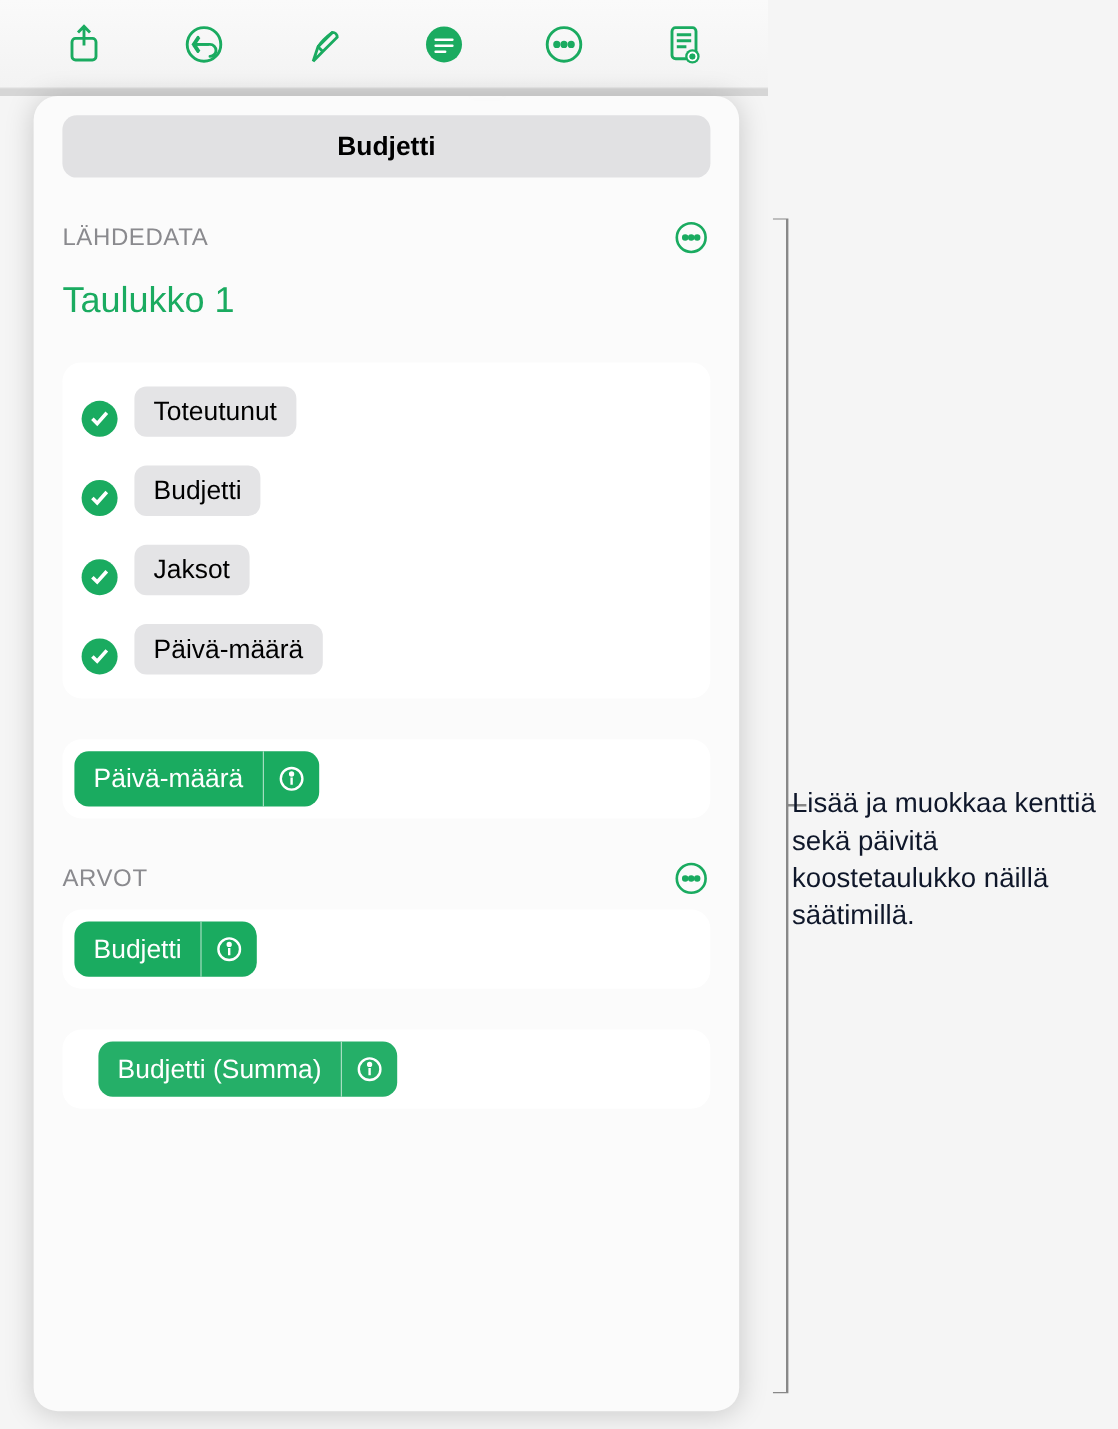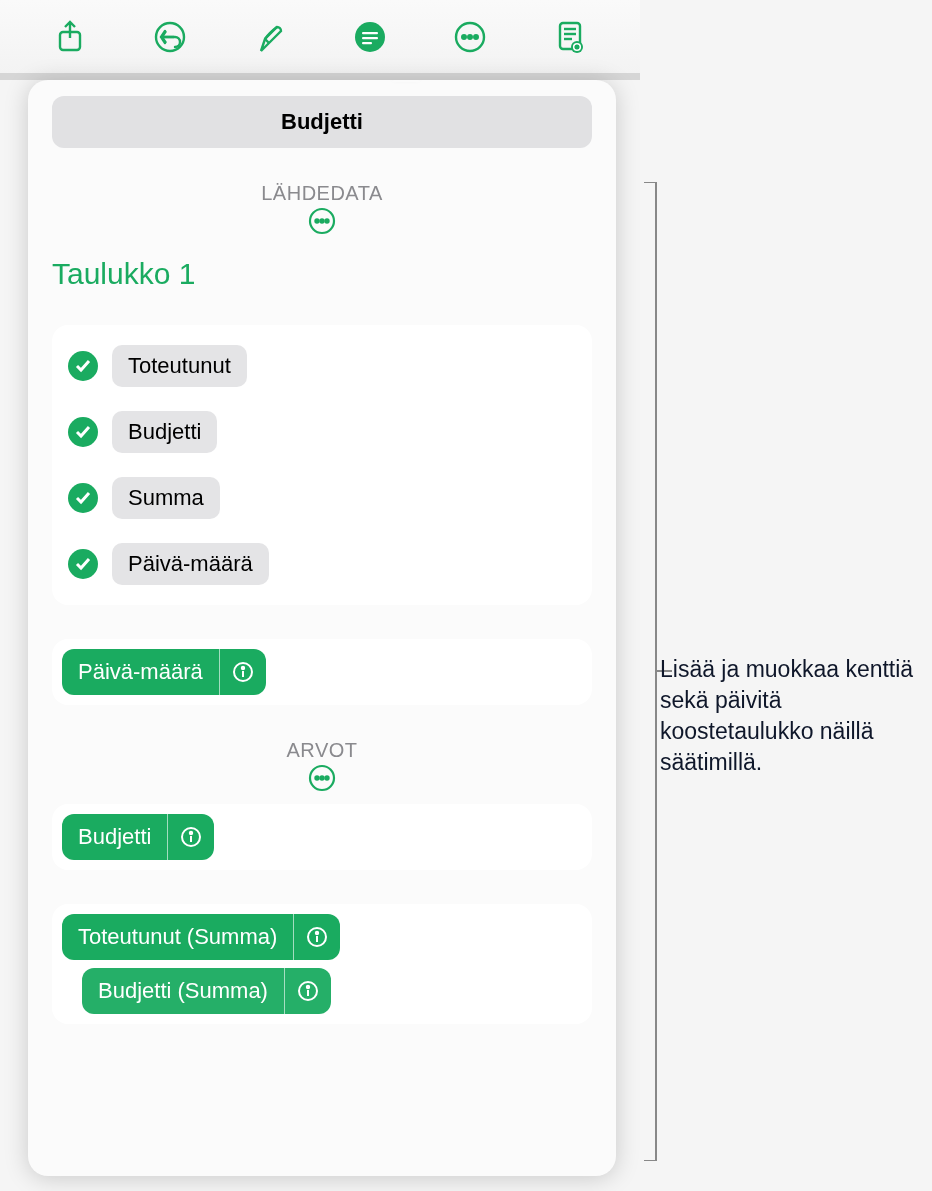--- a/index.html
+++ b/index.html
@@ -76,21 +76,20 @@
     }
     .section {
       padding: 0 24px;
       margin-top: 34px;
     }
     .section-header {
       display: flex;
       justify-content: space-between;
       align-items: center;
       margin-bottom: 10px;
-      flex-direction: column;
     }
     .section-title {
       color: #8a8a8e;
       font-size: 20px;
       letter-spacing: 0.5px;
       font-weight: 500;
     }
     .source-link {
       color: #1aab60;
       font-size: 30px;
@@ -105,21 +104,21 @@
       cursor: pointer;
     }
     .field-card {
       background: #ffffff;
       border-radius: 16px;
       padding: 8px 10px;
       margin-top: 8px;
     }
     .field-row {
       display: flex;
-      align-items: center;
+      align-items: flex-end;
       gap: 14px;
       padding: 12px 6px;
     }
     .check {
       width: 30px; height: 30px;
       border-radius: 50%;
       display: flex;
       align-items: center;
       justify-content: center;
       flex-shrink: 0;
@@ -280,21 +279,21 @@
             </svg>
         </div>
         <div class="chip">Budjetti</div>
       </div>
       <div class="field-row">
         <div class="check on">
           <svg width="18" height="18" viewBox="0 0 18 18" fill="none" stroke="#fff" stroke-width="3">
               <path d="M3 9 L7 13 L15 4"></path>
             </svg>
         </div>
-        <div class="chip">Summa</div>
+        <div class="chip">Jaksot</div>
       </div>
       <div class="field-row">
         <div class="check on">
           <svg width="18" height="18" viewBox="0 0 18 18" fill="none" stroke="#fff" stroke-width="3">
               <path d="M3 9 L7 13 L15 4"></path>
             </svg>
         </div>
         <div class="chip">Päivä-määrä</div>
       </div>
     </div>
@@ -338,31 +337,20 @@
               <circle cx="11" cy="7" r="1.2" fill="#fff"></circle>
               <line x1="11" y1="10" x2="11" y2="16"></line>
             </svg>
         </span>
       </div>
     </div>
   </div>
 
   <div class="section">
     <div class="pill-row">
-      <div class="pill">
-        <span class="pill-text">Toteutunut (Summa)</span>
-        <span class="pill-divider"></span>
-        <span class="pill-info">
-          <svg width="22" height="22" viewBox="0 0 22 22" fill="none" stroke="#fff" stroke-width="2">
-              <circle cx="11" cy="11" r="9"></circle>
-              <circle cx="11" cy="7" r="1.2" fill="#fff"></circle>
-              <line x1="11" y1="10" x2="11" y2="16"></line>
-            </svg>
-        </span>
-      </div>
       <div class="pill" style="opacity:0.95;margin-left:20px;">
         <span class="pill-text">Budjetti (Summa)</span>
         <span class="pill-divider"></span>
         <span class="pill-info">
           <svg width="22" height="22" viewBox="0 0 22 22" fill="none" stroke="#fff" stroke-width="2">
               <circle cx="11" cy="11" r="9"></circle>
               <circle cx="11" cy="7" r="1.2" fill="#fff"></circle>
               <line x1="11" y1="10" x2="11" y2="16"></line>
             </svg>
         </span>

